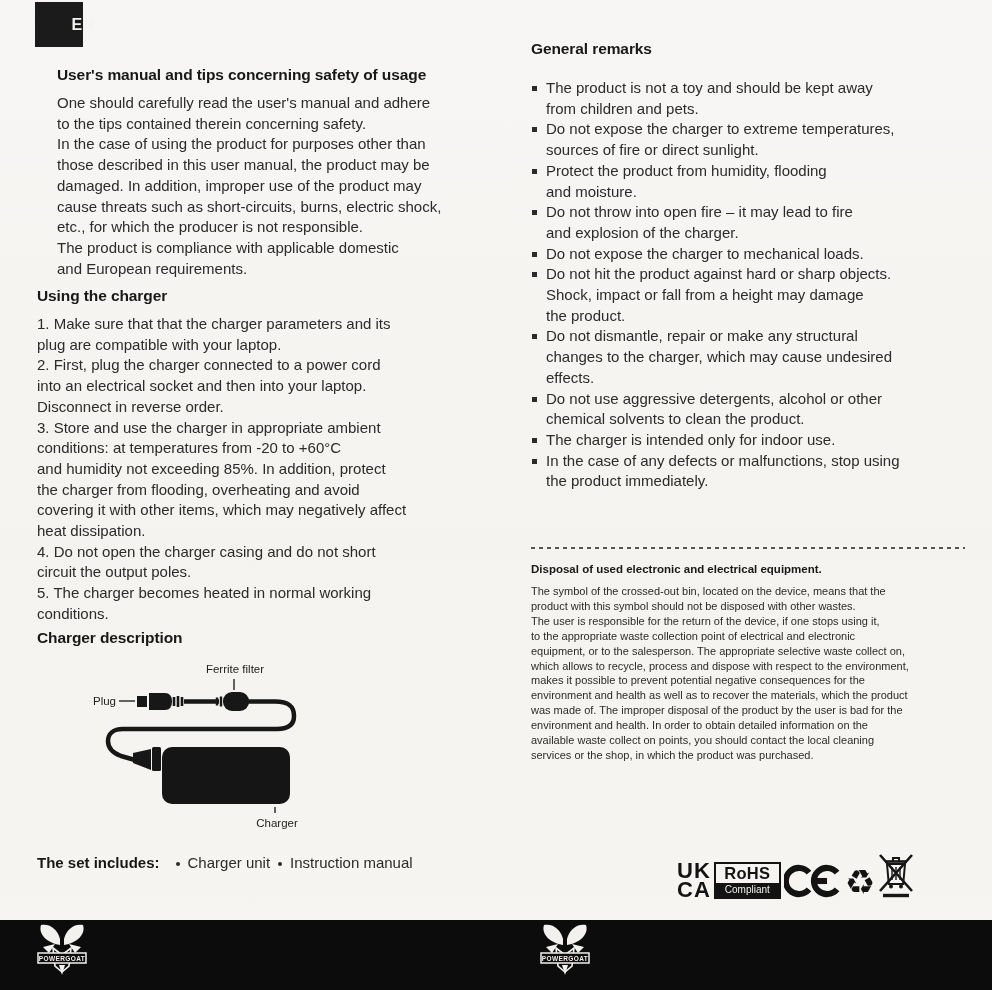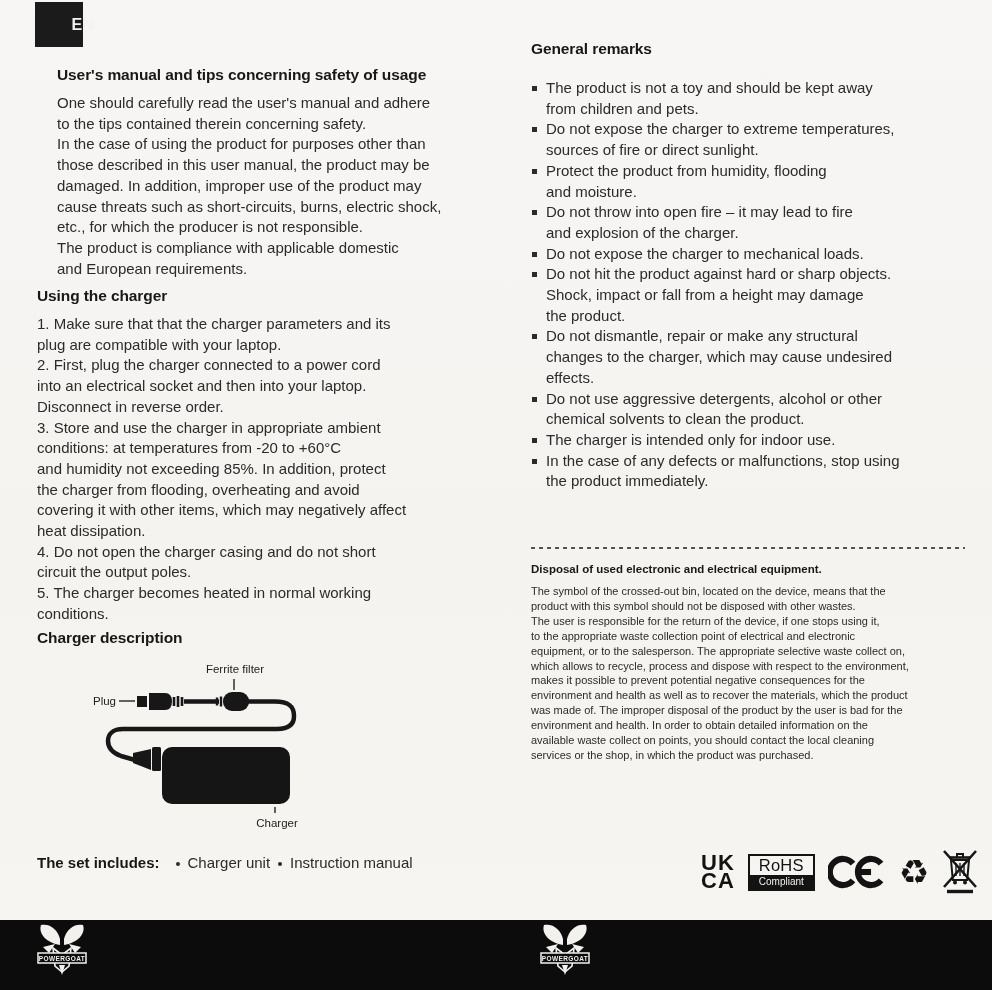--- a/index.html
+++ b/index.html
@@ -35,25 +35,25 @@
   ul.remarks{ list-style:none; margin-top:20px; }
   ul.remarks li{ display:flex; }
   .sq{ flex:0 0 auto; width:5px; height:5px; background:#2b2b2b; margin:8px 9px 0 1px; }
   .rtext{ font-size:15px; line-height:20.7px; white-space:pre-line; }
   .sep{ position:absolute; top:507px; left:0; width:434px; height:2px;
         background:repeating-linear-gradient(90deg,#555 0 4px,transparent 4px 8px); }
   h3.disposal-h{ position:absolute; top:523px; left:0; font-size:11.5px; font-weight:bold; color:#181818; }
   p.small{ position:absolute; top:544px; left:0; width:440px; font-size:11px; line-height:14.9px;
            white-space:pre-line; color:#2b2b2b; }
   
-  .cert-row{ position:absolute; left:701px; top:845px; height:54px; display:flex; align-items:center; gap:13px; }
+  .cert-row{ position:absolute; left:677px; top:845px; height:54px; display:flex; align-items:flex-end; gap:3px; }
   .ukca{ display:flex; flex-direction:column; font-weight:bold; font-size:22px; line-height:18.5px;
          letter-spacing:1px; color:#131313; }
   .rohs{ border:2.5px solid #131313; width:67px; text-align:center; }
-  .rohs-t{ font-size:16.5px; font-weight:normal; letter-spacing:.3px; color:#131313; padding:0 2px; }
+  .rohs-t{ font-size:16.5px; font-weight:bold; letter-spacing:.3px; color:#131313; padding:0 2px; }
   .rohs-b{ background:#131313; color:#f2f1ee; font-size:10px; padding:1px 2px 2px; }
   .recycle{ font-family:"DejaVu Sans",sans-serif; font-size:34px; line-height:1; color:#131313; }
   
   .footer{ position:absolute; left:0; top:920px; width:992px; height:70px; background:#0c0c0c; }
   .goat{ position:absolute; top:2px; }
   .goat.g1{ left:29px; } .goat.g2{ left:532px; }
   .goat-banner-text{ font-family:"Liberation Sans",sans-serif; font-weight:bold; }
 </style>
 </head>
 <body>

